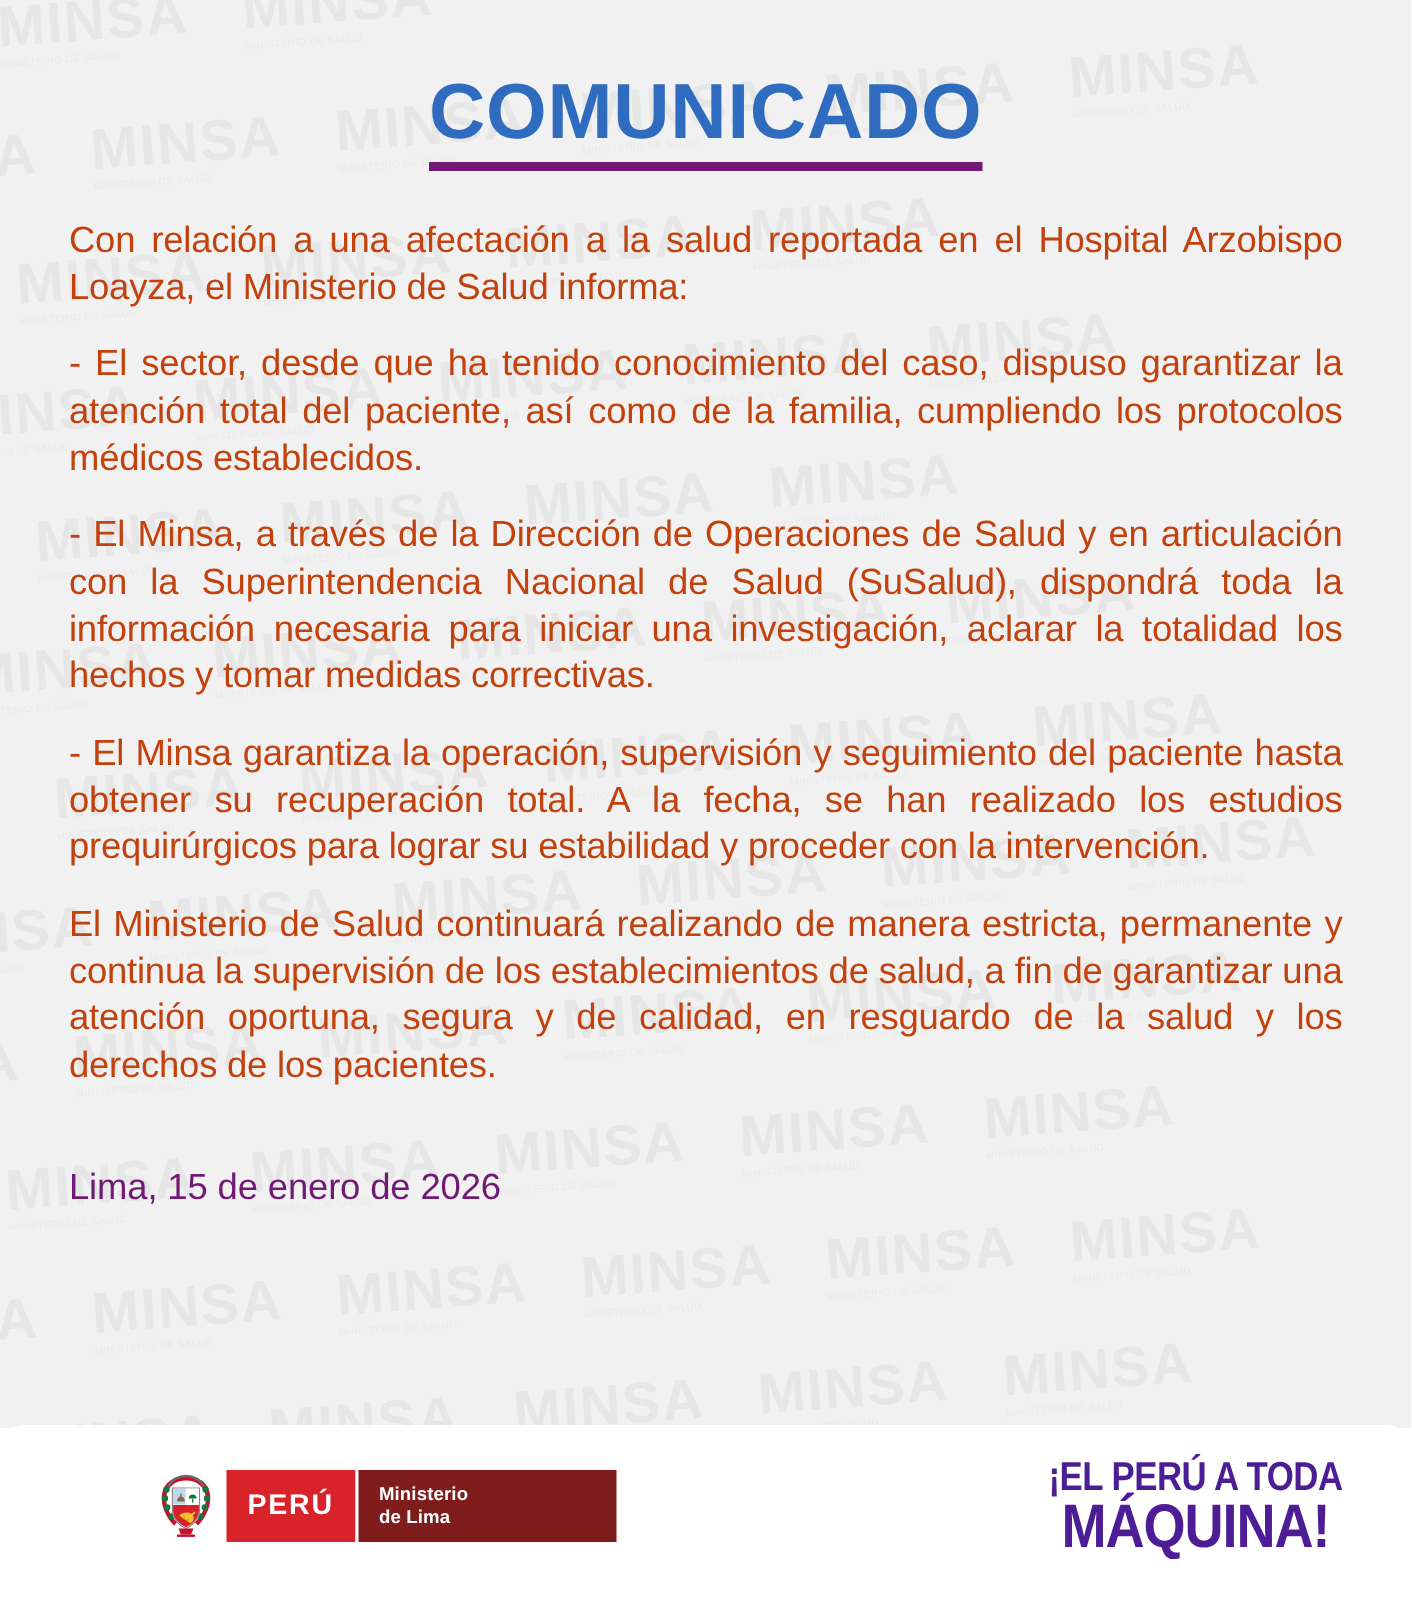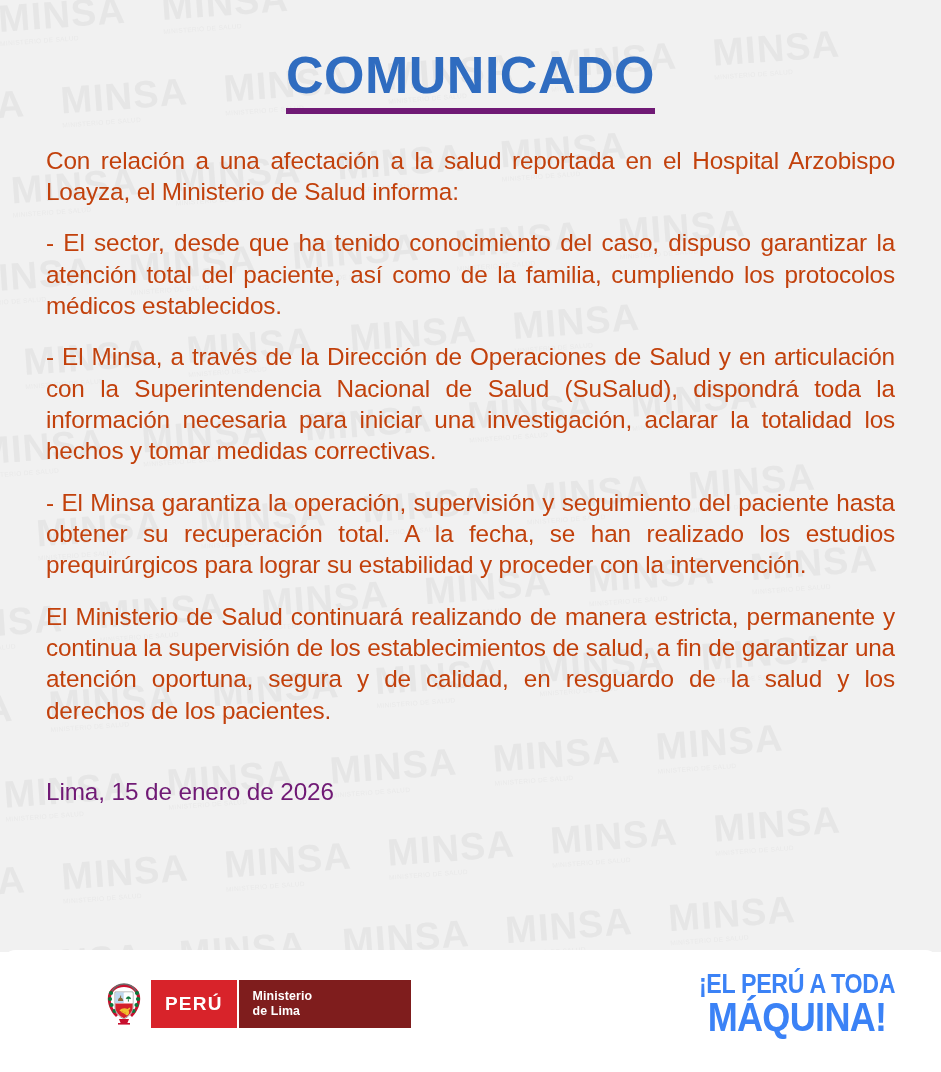--- a/index.html
+++ b/index.html
@@ -191,21 +191,21 @@
     line-height: 1.24;
     letter-spacing: 0.1px;
   }
 
   
   .slogan {
     position: absolute;
     right: 58px;
     top: 22px;
     text-align: center;
-    color: #3b82f6;
+    color: #4c1d95;
     font-family: "Liberation Sans Narrow", "Liberation Sans", sans-serif;
     font-weight: 700;
     line-height: 0.94;
   }
   .slogan-l1 {
     font-size: 27px;
     letter-spacing: -0.4px;
     transform: scaleX(0.86);
     transform-origin: 50% 50%;
     display: block;

